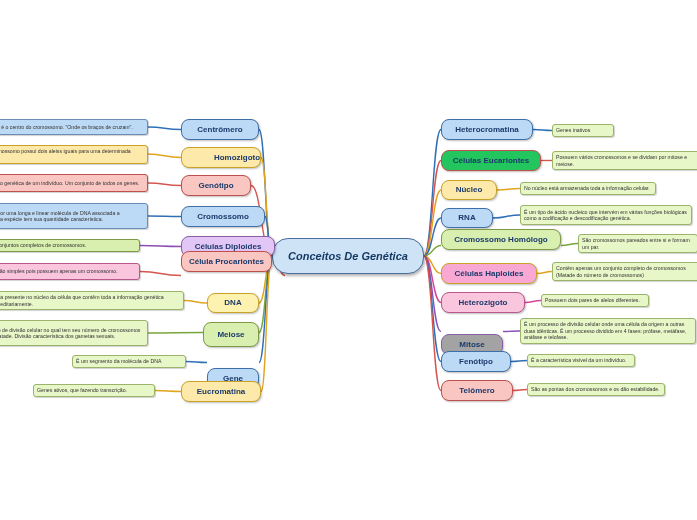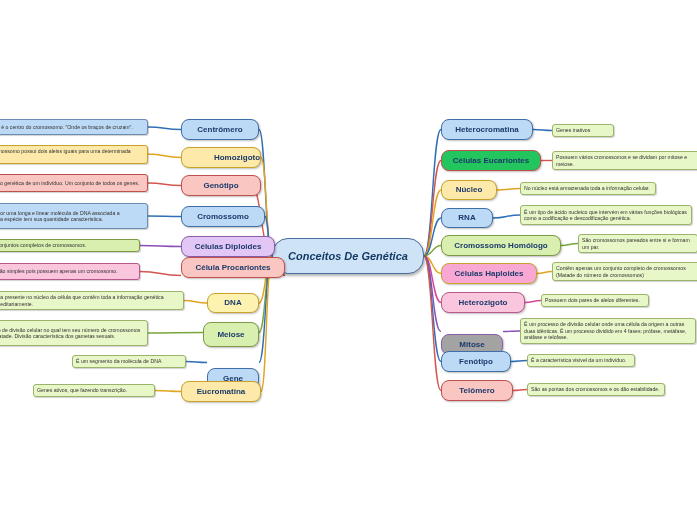--- a/index.html
+++ b/index.html
@@ -122,43 +122,43 @@
     </svg>
   <div class="center-node" id="center-node" style="left: 272px; top: 238px; width: 152px; height: 36px; background: rgb(207, 227, 247);">Conceitos De Genética</div>
 <div class="node" style="left: 441px; top: 119px; width: 92px; height: 21px; background: rgb(188, 217, 245); border-color: rgb(63, 111, 168);">Heterocromatina</div>
     <div class="leaf" style="left: 552px; top: 124px; width: 62px; min-height: 13px; background: rgb(232, 247, 200); border-color: rgb(155, 179, 106);">Genes inativos</div>
     <div class="node" style="left: 441px; top: 150px; width: 100px; height: 21px; background: #22c55e; border-color: rgb(192, 80, 77);">Células Eucariontes</div>
     <div class="leaf" style="left: 552px; top: 151px; width: 148px; min-height: 19px; background: rgb(232, 247, 200); border-color: rgb(155, 179, 106);">Possuem vários cromossomos e se dividam por mitose e meiose.</div>
     <div class="node" style="left: 441px; top: 180px; width: 56px; height: 20px; background: rgb(253, 233, 169); border-color: rgb(201, 162, 39);">Núcleo</div>
     <div class="leaf" style="left: 520px; top: 182px; width: 136px; min-height: 13px; background: rgb(232, 247, 200); border-color: rgb(155, 179, 106);">No núcleo está armazenada toda a informação celular.</div>
     <div class="node" style="left: 441px; top: 208px; width: 52px; height: 20px; background: rgb(188, 217, 245); border-color: rgb(63, 111, 168);">RNA</div>
     <div class="leaf" style="left: 520px; top: 205px; width: 172px; min-height: 20px; background: rgb(232, 247, 200); border-color: rgb(155, 179, 106);">É um tipo de ácido nucleico que intervém em várias funções biológicas como a codificação e descodificação genética.</div>
-    <div class="node" style="left: 441px; top: 235px; width: 120px; height: 21px; background: rgb(216, 239, 176); border-color: rgb(125, 154, 70);">Cromossomo Homólogo</div>
+    <div class="node" style="left: 441px; top: 229px; width: 120px; height: 21px; background: rgb(216, 239, 176); border-color: rgb(125, 154, 70);">Cromossomo Homólogo</div>
     <div class="leaf" style="left: 578px; top: 234px; width: 120px; min-height: 19px; background: rgb(232, 247, 200); border-color: rgb(155, 179, 106);">São cromossomos pareados entre si e formam um par.</div>
     <div class="node" style="left: 441px; top: 263px; width: 96px; height: 21px; background: #f9a8d4; border-color: rgb(201, 162, 39);">Células Haploides</div>
     <div class="leaf" style="left: 552px; top: 262px; width: 148px; min-height: 19px; background: rgb(232, 247, 200); border-color: rgb(155, 179, 106);">Contêm apenas um conjunto completo de cromossomos (Matade do número de cromossomos)</div>
     <div class="node" style="left: 441px; top: 292px; width: 84px; height: 21px; background: rgb(250, 198, 221); border-color: rgb(184, 88, 140);">Heterozigoto</div>
     <div class="leaf" style="left: 541px; top: 294px; width: 108px; min-height: 13px; background: rgb(232, 247, 200); border-color: rgb(155, 179, 106);">Possuem dois pares de alelos diferentes.</div>
     <div class="node" style="left: 441px; top: 321px; width: 62px; height: 21px; background: #a3a3a3; border-color: rgb(139, 95, 168); margin-top: 13px;">Mitose</div>
     <div class="leaf" style="left: 520px; top: 318px; width: 176px; min-height: 26px; background: rgb(232, 247, 200); border-color: rgb(155, 179, 106);">É um processo de divisão celular onde uma célula da origem a outras duas idênticas. É um processo dividido em 4 fases: prófase, metáfase, anáfase e telofase.</div>
     <div class="node" style="left: 441px; top: 351px; width: 70px; height: 21px; background: rgb(188, 217, 245); border-color: rgb(63, 111, 168);">Fenótipo</div>
     <div class="leaf" style="left: 527px; top: 354px; width: 108px; min-height: 13px; background: rgb(232, 247, 200); border-color: rgb(155, 179, 106);">É a característica visível da um indivíduo.</div>
     <div class="node" style="left: 441px; top: 380px; width: 72px; height: 21px; background: rgb(249, 198, 194); border-color: rgb(192, 80, 77);">Telômero</div>
     <div class="leaf" style="left: 527px; top: 383px; width: 138px; min-height: 13px; background: rgb(232, 247, 200); border-color: rgb(155, 179, 106);">São as pontas dos cromossomos e os dão estabilidade.</div>
     <div class="node" style="left: 181px; top: 119px; width: 78px; height: 21px; background: rgb(188, 217, 245); border-color: rgb(63, 111, 168);">Centrômero</div>
     <div class="leaf" style="left: -38px; top: 119px; width: 186px; min-height: 16px; background: rgb(188, 217, 245); border-color: rgb(106, 140, 181);">É a região que é o centro do cromossomo. "Onde os braços de cruzam".</div>
     <div class="node" style="left: 181px; top: 147px; width: 80px; height: 21px; background: rgb(253, 233, 169); border-color: rgb(201, 162, 39); padding-left: 36px;">Homozigoto</div>
     <div class="leaf" style="left: -38px; top: 145px; width: 186px; min-height: 18px; background: rgb(253, 233, 169); border-color: rgb(201, 162, 39);">Quando o cromossomo possui dois aleiss iguais para uma determinada característica.</div>
-    <div class="node" style="left: 181px; top: 175px; width: 80px; height: 21px; background: rgb(249, 198, 194); border-color: rgb(192, 80, 77);">Genótipo</div>
+    <div class="node" style="left: 181px; top: 175px; width: 70px; height: 21px; background: rgb(249, 198, 194); border-color: rgb(192, 80, 77);">Genótipo</div>
     <div class="leaf" style="left: -38px; top: 174px; width: 186px; min-height: 18px; background: rgb(249, 198, 194); border-color: rgb(192, 80, 77);">É a composição genética de um indivíduo. Um conjunto de todos os genes.</div>
     <div class="node" style="left: 181px; top: 206px; width: 84px; height: 21px; background: rgb(188, 217, 245); border-color: rgb(63, 111, 168);">Cromossomo</div>
     <div class="leaf" style="left: -38px; top: 203px; width: 186px; min-height: 26px; background: rgb(188, 217, 245); border-color: rgb(106, 140, 181);">É constituído por uma longa e linear molécula de DNA associada a proteínas. Cada espécie tem sua  quantidade característica.</div>
     <div class="node" style="left: 181px; top: 236px; width: 94px; height: 21px; background: rgb(226, 198, 245); border-color: rgb(139, 95, 168);">Células Diploides</div>
     <div class="leaf" style="left: -38px; top: 239px; width: 178px; min-height: 13px; background: rgb(216, 239, 176); border-color: rgb(125, 154, 70);">Contêm dois conjuntos completos de cromossomos.</div>
-    <div class="node" style="left: 181px; top: 257px; width: 104px; height: 21px; background: rgb(249, 198, 194); border-color: rgb(192, 80, 77);">Célula Procariontes</div>
+    <div class="node" style="left: 181px; top: 251px; width: 91px; height: 21px; background: rgb(249, 198, 194); border-color: rgb(192, 80, 77);">Célula Procariontes</div>
     <div class="leaf" style="left: -38px; top: 263px; width: 178px; min-height: 17px; background: rgb(250, 198, 221); border-color: rgb(184, 88, 140);">Têm uma divisão simples pois possuem apenas um cromossomo.</div>
     <div class="node" style="left: 207px; top: 293px; width: 52px; height: 20px; background: rgb(253, 242, 176); border-color: rgb(201, 162, 39);">DNA</div>
     <div class="leaf" style="left: -38px; top: 291px; width: 222px; min-height: 19px; background: rgb(232, 247, 200); border-color: rgb(155, 179, 106);">É uma molécula presente no núcleo da célula que contêm toda a informação genética transmitida hereditariamente.</div>
     <div class="node" style="left: 203px; top: 322px; width: 56px; height: 25px; background: rgb(216, 239, 176); border-color: rgb(125, 154, 70);">Meiose</div>
     <div class="leaf" style="left: -38px; top: 320px; width: 186px; min-height: 26px; background: rgb(232, 247, 200); border-color: rgb(155, 179, 106);">É um processo de divisão celular no qual tem seu número de cromossomos reduzidos a matade. Divisão característica dos gametas sexuais.</div>
     <div class="node" style="left: 207px; top: 368px; width: 52px; height: 21px; background: rgb(188, 217, 245); border-color: rgb(63, 111, 168);">Gene</div>
     <div class="leaf" style="left: 72px; top: 355px; width: 114px; min-height: 13px; background: rgb(232, 247, 200); border-color: rgb(155, 179, 106);">É um segmento da molécula de DNA</div>
     <div class="node" style="left: 181px; top: 381px; width: 80px; height: 21px; background: rgb(253, 233, 169); border-color: rgb(201, 162, 39);">Eucromatina</div>
     <div class="leaf" style="left: 33px; top: 384px; width: 122px; min-height: 13px; background: rgb(232, 247, 200); border-color: rgb(155, 179, 106);">Genes ativos, que fazendo transcrição.</div>
   </div>

